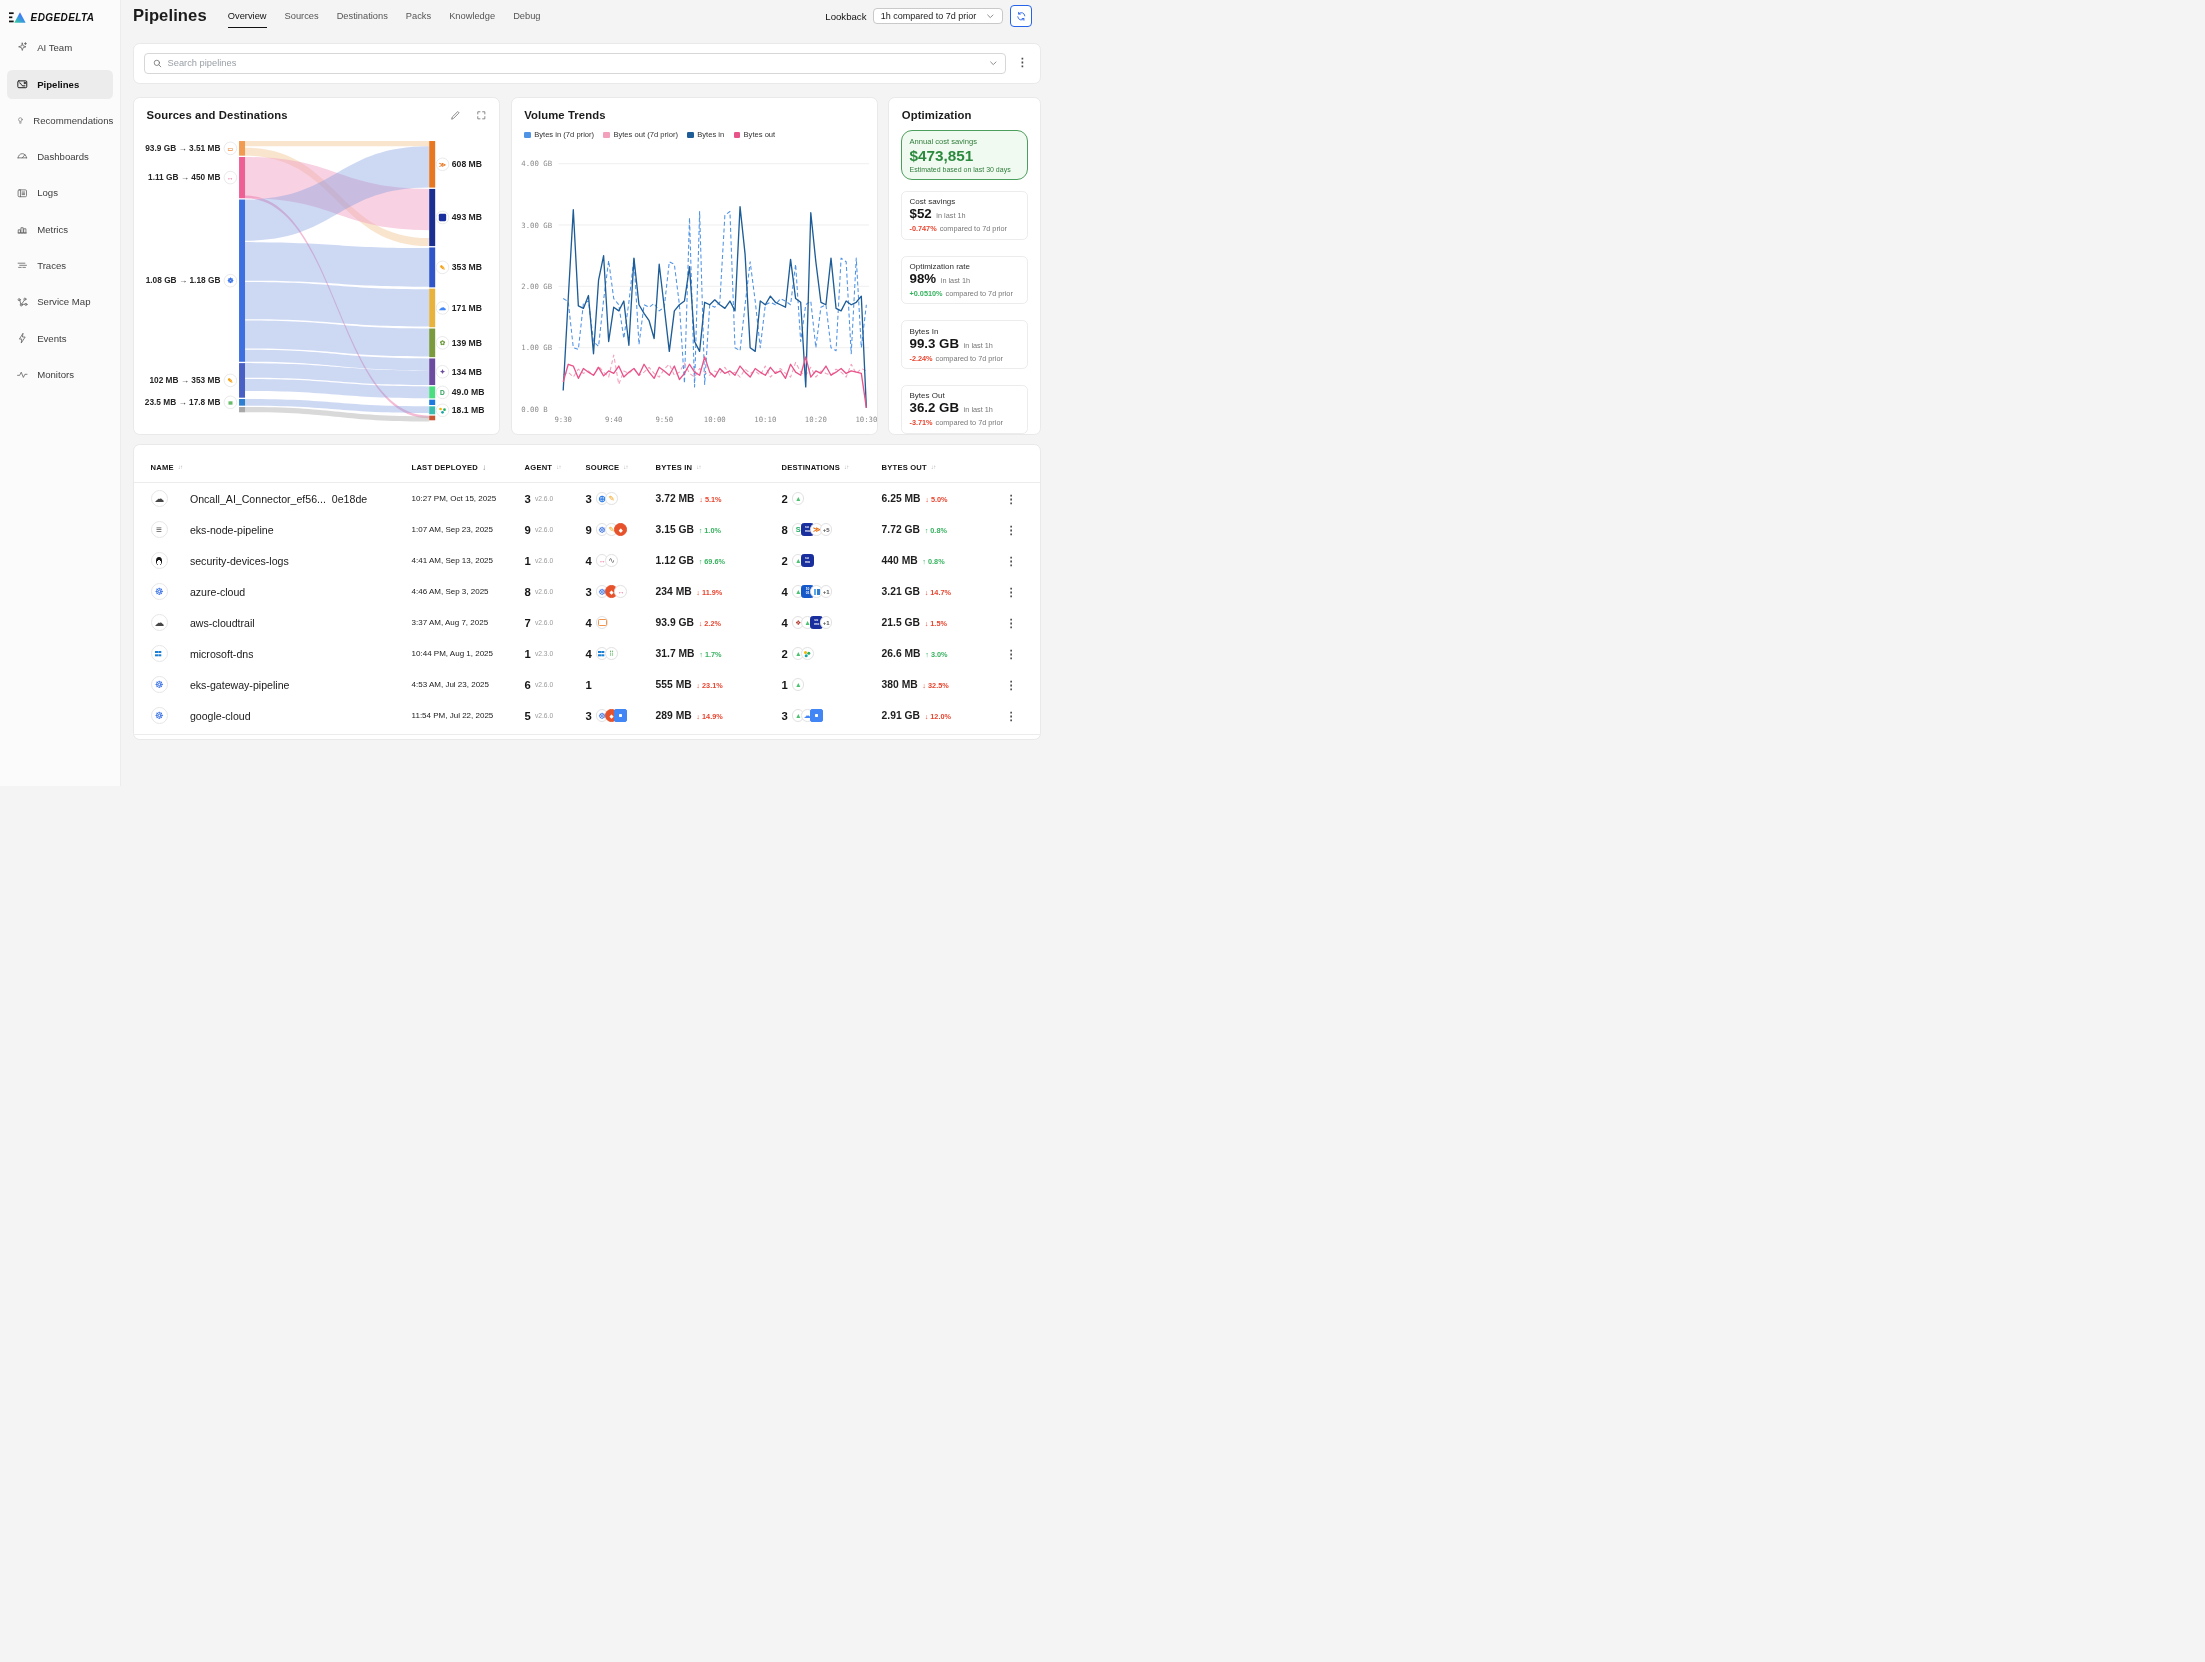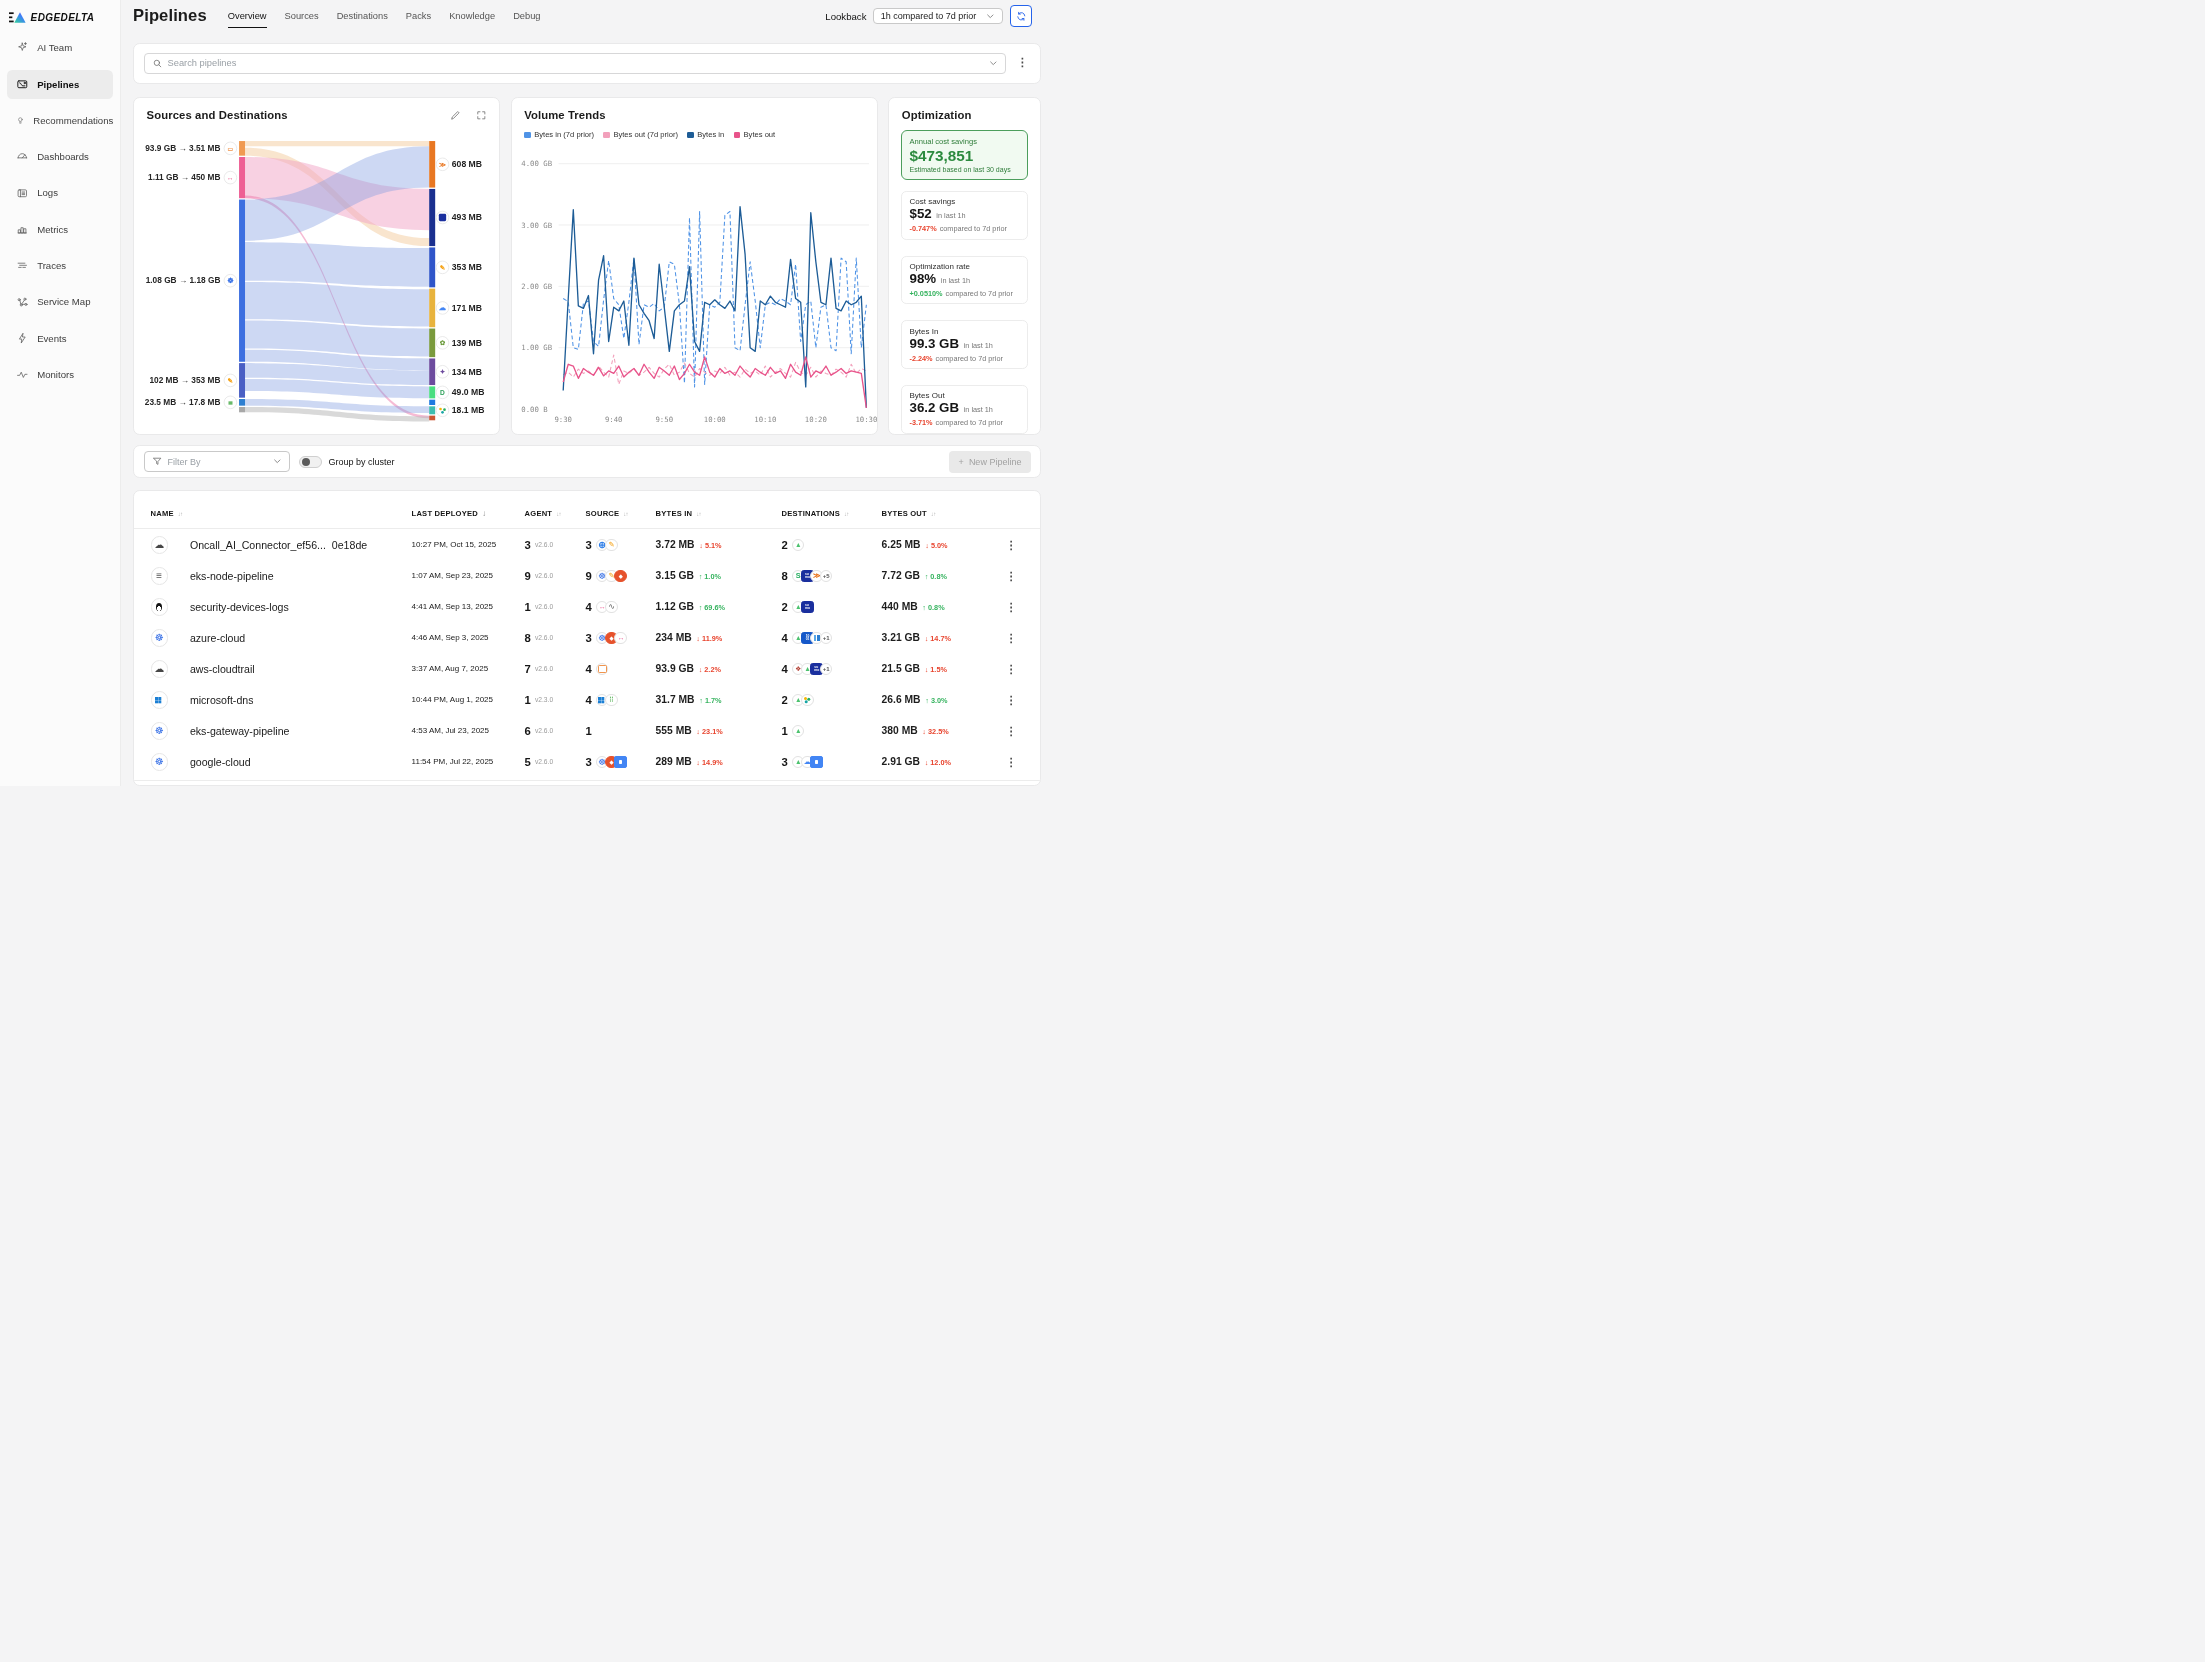--- a/index.html
+++ b/index.html
@@ -55,21 +55,21 @@
   
   .panels { display:grid; grid-template-columns:367px 367px 1fr; gap:10.6px; margin-top:13.3px; height:335px; }
   .panel { position:relative; }
   .panel-head { display:flex; align-items:center; padding:11.3px 12px 0 12.6px; }
   .panel-title { font-size:11.3px; font-weight:800; letter-spacing:0.1px; }
   .panel-actions { margin-left:auto; display:flex; gap:16px; }
   .panel-actions svg { cursor:pointer; }
 
   
   .opt-body { padding:9.3px 12px 0 12px; }
-  .annual-card { border:0.7px solid #4c9e5c; background:#f1faf1; border-radius:6px; padding:6px 7.3px; }
+  .annual-card { border:0.7px solid #4c9e5c; background:#f1faf1; border-radius:11px; padding:6px 7.3px; }
   .annual-label { font-size:7.6px; color:#2f7d3a; }
   .annual-value { font-size:15.3px; font-weight:800; color:#2c8a3e; margin:0.7px 0; }
   .annual-note { font-size:7px; color:#2f7d3a; }
   .metric-card { border:0.7px solid #ececec; border-radius:5.3px; padding:5.3px 7.3px; margin-top:16px; background:#fff; }
   .metric-card:first-of-type { margin-top:11.3px; }
   .metric-label { font-size:8px; color:#2e2e2e; }
   .metric-line { display:flex; align-items:baseline; gap:4.7px; }
   .metric-value { font-size:13.3px; font-weight:800; color:#151515; }
   .metric-period { font-size:7.3px; color:#777; }
   .metric-delta { font-size:7.3px; font-weight:700; }
@@ -476,38 +476,20 @@
                     <span class="metric-value">36.2 GB</span>
                     <span class="metric-period">in last 1h</span>
                   </div>
                   <div><span class="metric-delta down">-3.71%</span> <span class="metric-note">compared to 7d prior</span></div>
                 </div>
               </div>
           </div>
         </article>
       </section>
 
-      <section class="card filter-card">
-        <div class="select filter-select">
-          <span class="fl">
-            <svg class="icon-svg" viewBox="0 0 24 24">
-              <path d="M4 5h16l-6.5 7.5V19l-3-1.8v-4.7z"></path>
-            </svg>
-            <span>Filter By</span>
-          </span>
-          <svg class="icon-svg" viewBox="0 0 24 24">
-              <polyline points="6 9 12 15 18 9"></polyline>
-            </svg>
-        </div>
-        <div class="toggle">
-            <span class="knob"></span>
-          </div>
-        <span class="toggle-label">Group by cluster</span>
-        <button class="new-pipeline">+&nbsp;&nbsp;<span>New Pipeline</span></button>
-      </section>
 
       <section class="card table-card">
         <div class="trow thead" id="table-head">
             <div class="th">
               <span>NAME</span>
               <span class="sort-both">↓↑</span>
             </div>
             <div class="th">
               <span>LAST DEPLOYED</span>
               <span class="sort-down">↓</span>

